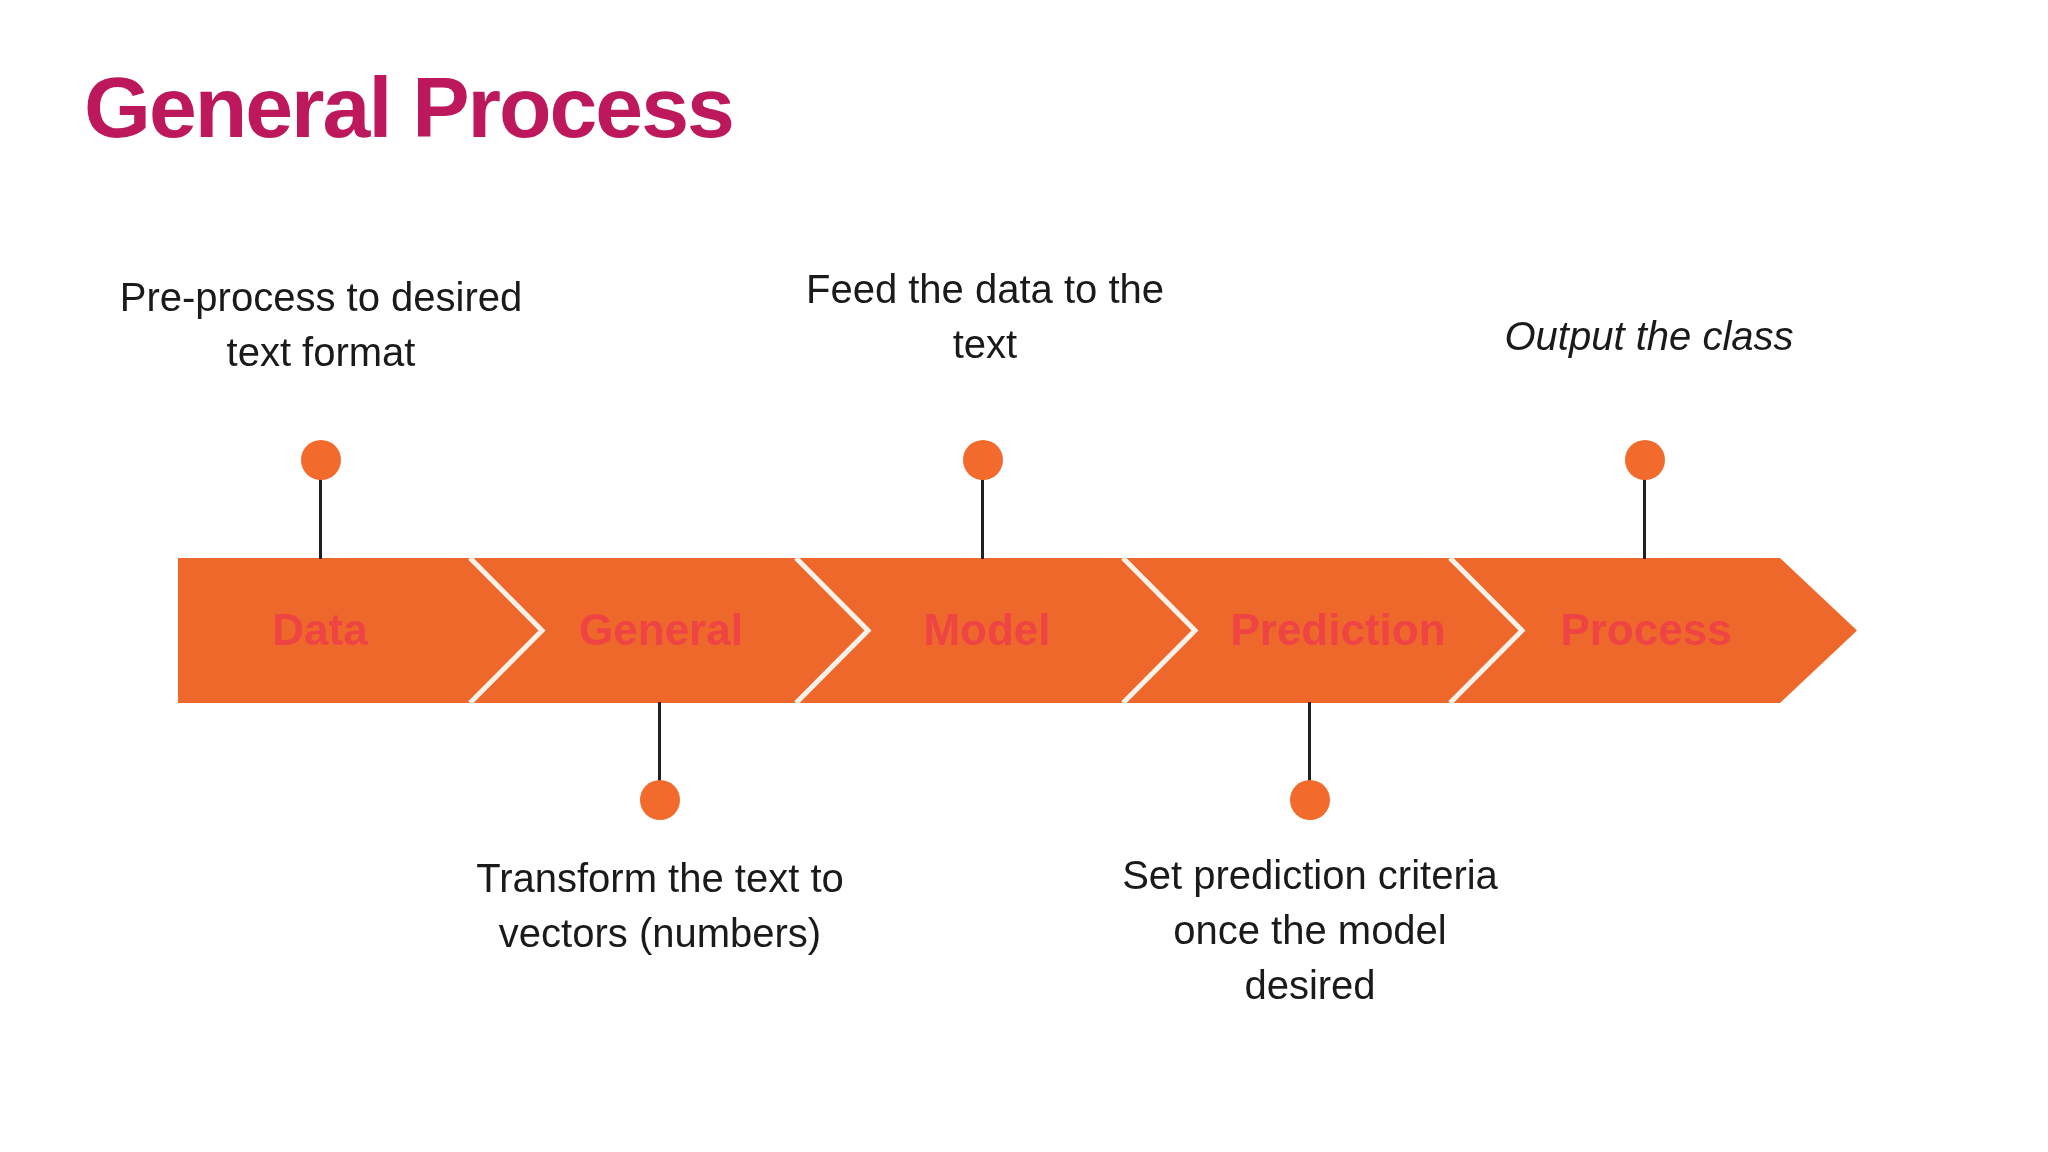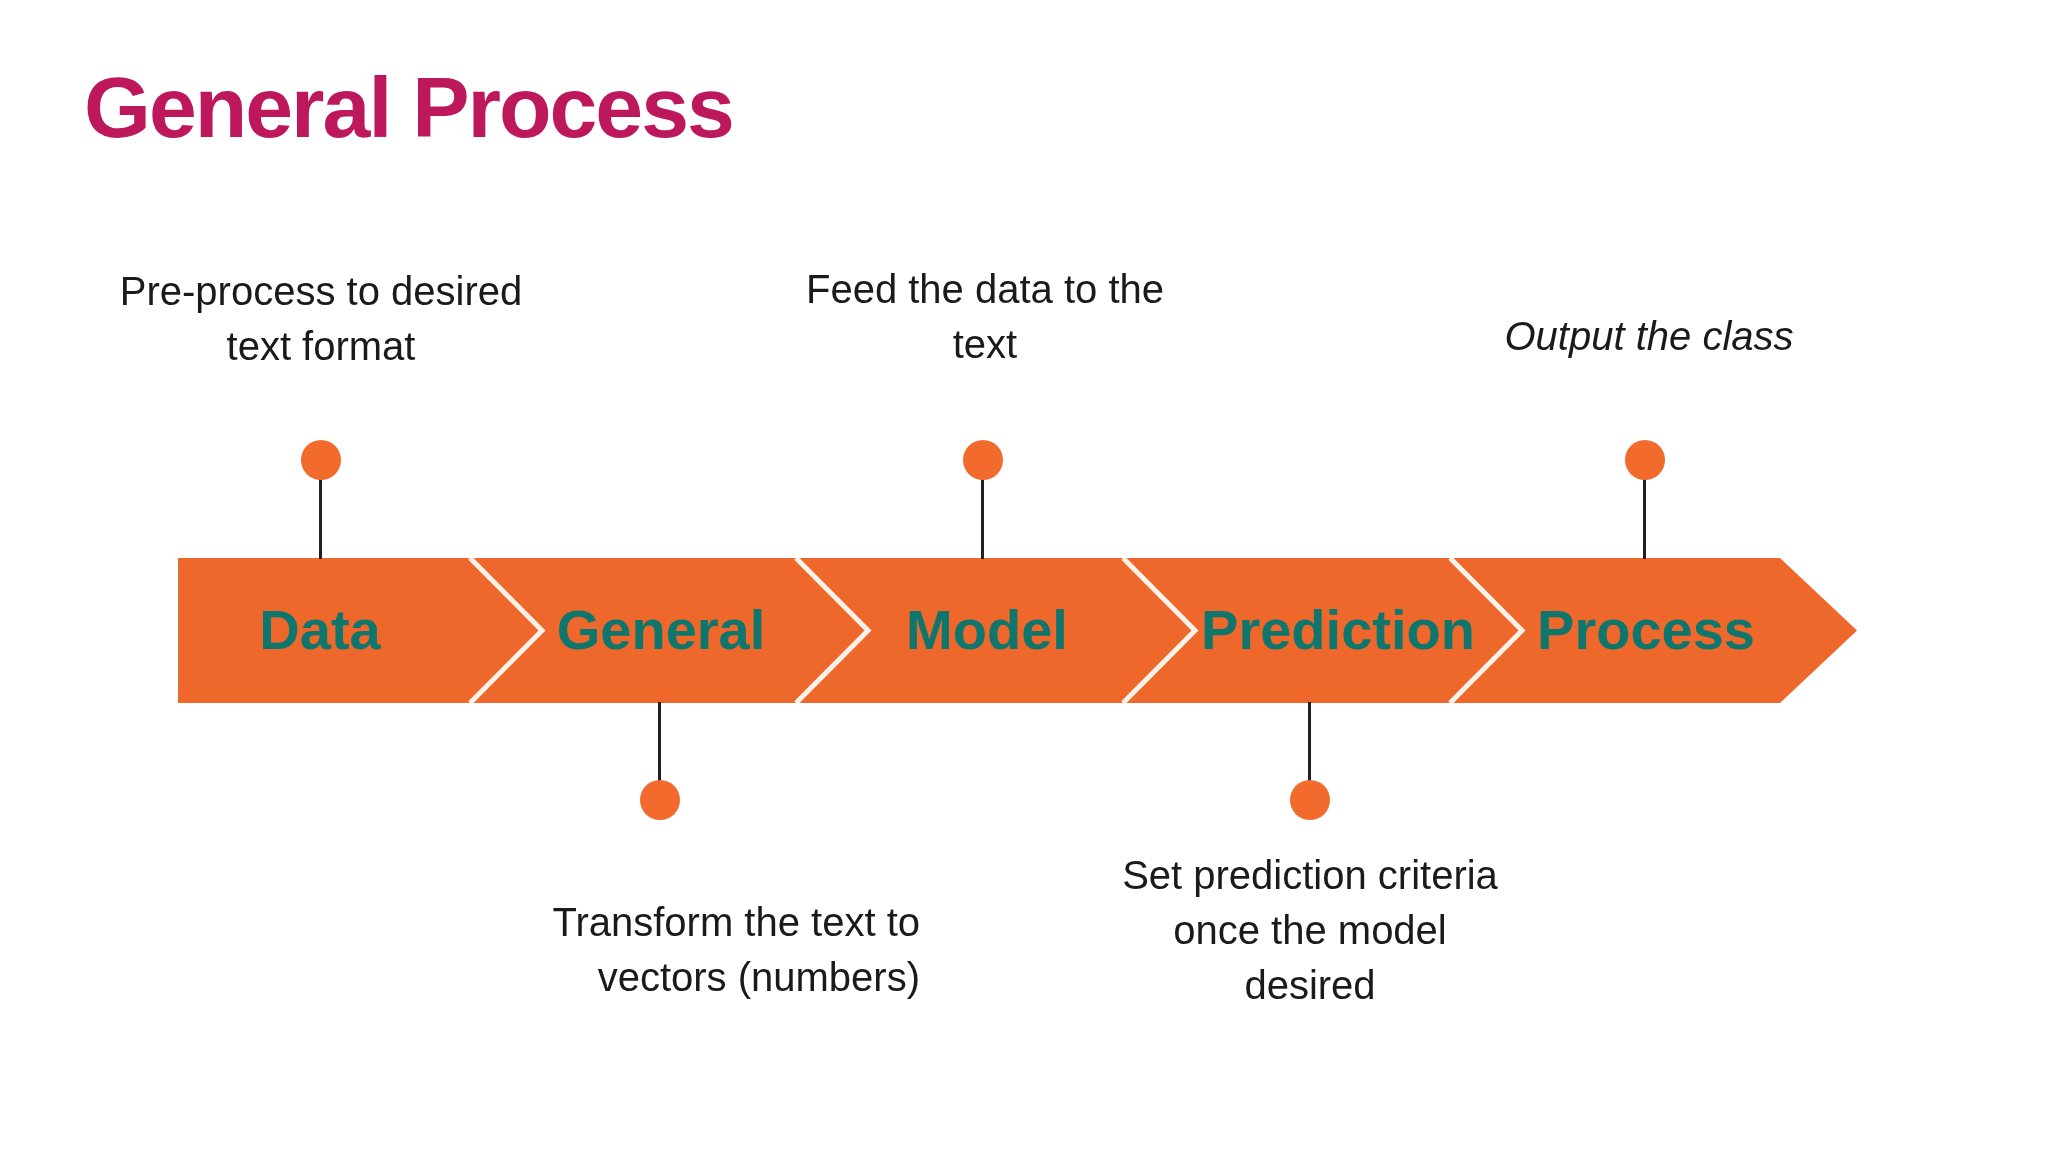--- a/index.html
+++ b/index.html
@@ -28,22 +28,22 @@
   }
   .note {
     position: absolute;
     width: 520px;
     text-align: center;
     font-size: 40px;
     line-height: 55px;
     color: #1a1a1a;
     white-space: pre-line;
   }
-  .n1 { left: 61px;   top: 264px; }   
-  .n2 { left: 400px;  top: 895px; text-align: right; }   
+  .n1 { left: 61px;   top: 270px; }   
+  .n2 { left: 400px;  top: 851px; }   
   .n3 { left: 725px;  top: 262px; }   
   .n4 { left: 1050px; top: 848px; }   
   .n5 { left: 1389px; top: 309px; font-style: italic; }   
 
   .stem {
     position: absolute;
     width: 3px;
     background: #202020;
   }
   .st1 { left: 319px;  top: 477px; height: 82px; }
@@ -72,23 +72,23 @@
     width: 1679px;
     height: 145px;
   }
   .step-label {
     position: absolute;
     top: 602px;
     width: 320px;
     height: 56px;
     line-height: 56px;
     text-align: center;
-    font-size: 56px;
+    font-size: 44px;
     font-weight: 700;
-    color: #0f766e;
+    color: #ef4444;
   }
   .l1 { left: 160px;  }  
   .l2 { left: 501px;  }  
   .l3 { left: 827px;  }  
   .l4 { left: 1178px; }  
   .l5 { left: 1486px; }  
 </style>
 </head>
 <body>
 

